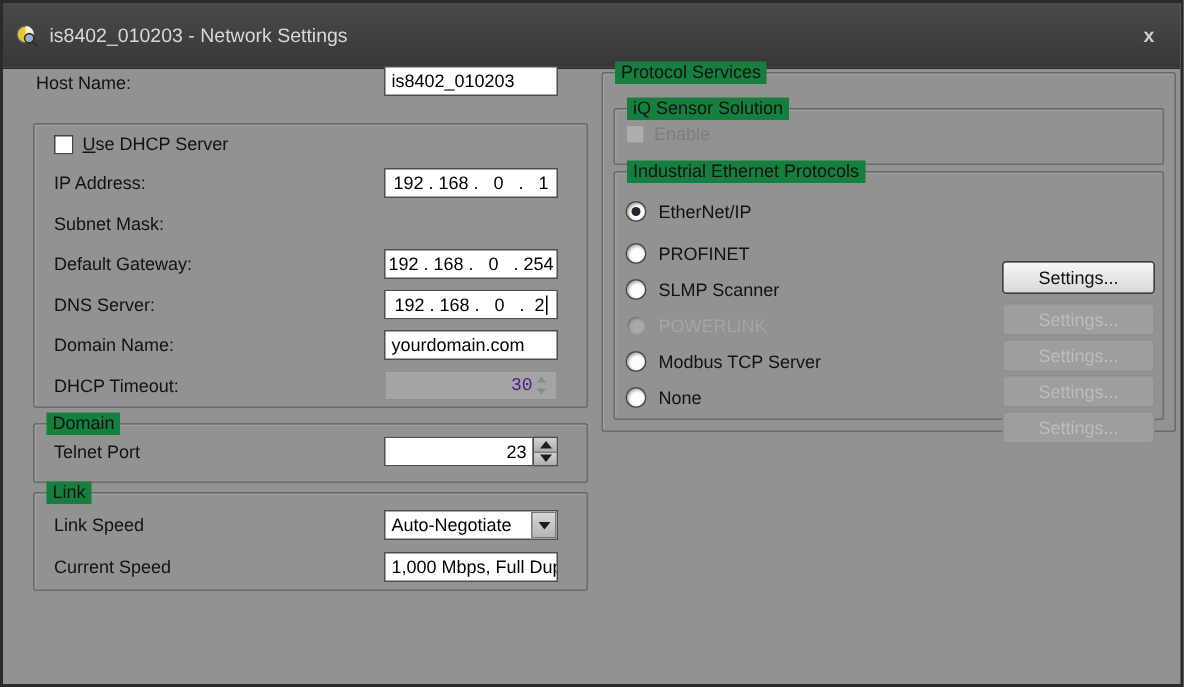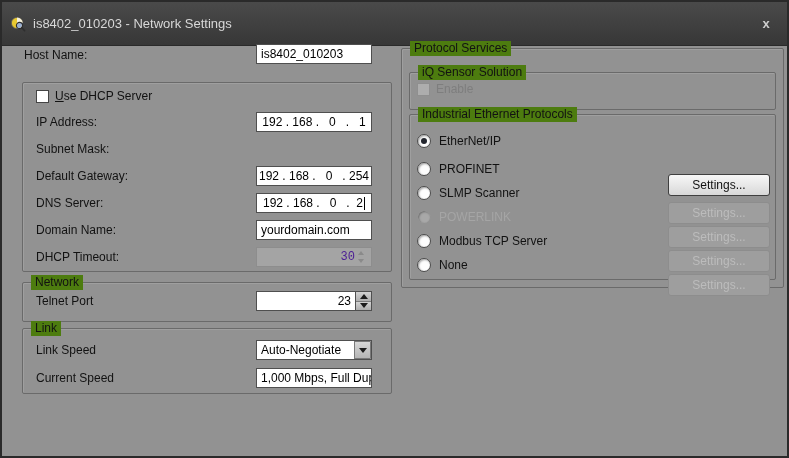--- a/index.html
+++ b/index.html
@@ -18,21 +18,21 @@
   .close-x{
     margin-left:auto;color:#cfcfcf;font-size:13px;font-weight:bold;
     width:26px;text-align:center;cursor:default;letter-spacing:0;
   }
   
   .body{position:absolute;left:0;top:26px;right:0;bottom:0;}
   .lbl{position:absolute;font-size:12px;color:#121212;white-space:nowrap;}
   .lbl.dis{color:#7e7e7e;}
   .group{position:absolute;border:1px solid #6a6a6a;border-radius:2px;
          box-shadow:inset 1px 1px 0 rgba(255,255,255,.12);}
-  .legend{position:absolute;top:-8px;left:8px;padding:0 4px;background:#4d7c0f;
+  .legend{position:absolute;top:-8px;left:8px;padding:0 4px;background:#15803d;
           font-size:12px;color:#121212;white-space:nowrap;line-height:15px;}
   .field{position:absolute;box-sizing:border-box;height:20px;background:#fff;
          border:1px solid #4f4f4f;font-size:12px;color:#000;
          display:flex;align-items:center;padding:0 4px;overflow:hidden;}
   .field .v{white-space:pre;}
   .field.center{justify-content:center;padding:0 2px;}
   .field.right{justify-content:flex-end;}
   .field.dis{background:#a4a4a4;color:#4c1d95;border-color:#8d8d8d;font-family:Liberation Mono, monospace;}
   .caret{display:inline-block;width:1px;height:13px;background:#000;margin-left:1px;}
   .cb{position:absolute;width:13px;height:13px;box-sizing:border-box;
@@ -137,21 +137,21 @@
         <span class="sb">
             <span class="tri-up"></span>
           </span>
         <span class="sb">
             <span class="tri-dn"></span>
           </span>
       </span>
     </div>
 
     <div class="group" style="left:20px;top:254px;width:368px;height:38px">
-      <span class="legend">Network</span>
+      <span class="legend">Domain</span>
     </div>
     <span class="lbl" style="left:34px;top:266px">Telnet Port</span>
     <div class="field right" style="left:254px;top:263px;width:100px">
       <span class="v">23</span>
     </div>
     <div class="spin" style="left:353px;top:263px">
       <span class="sb">
           <span class="tri-up"></span>
         </span>
       <span class="sb">

